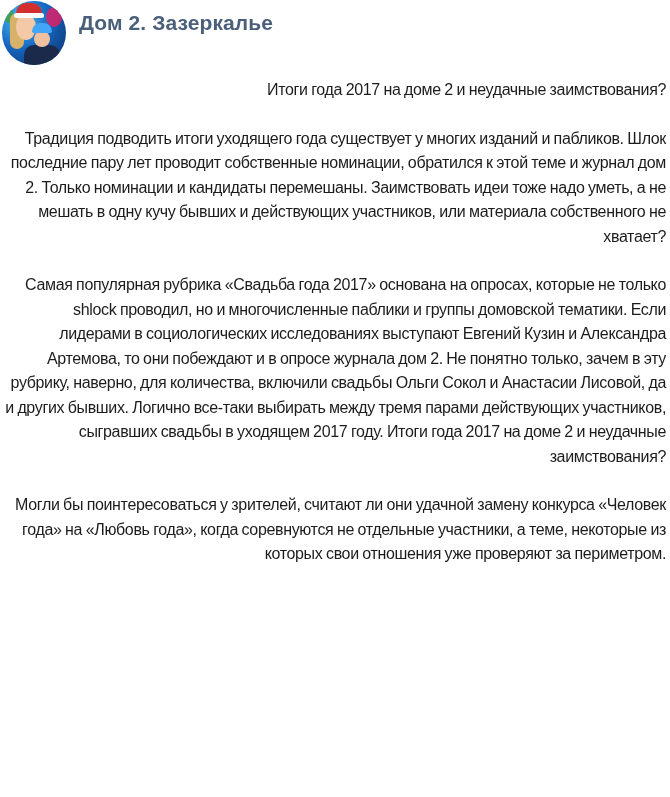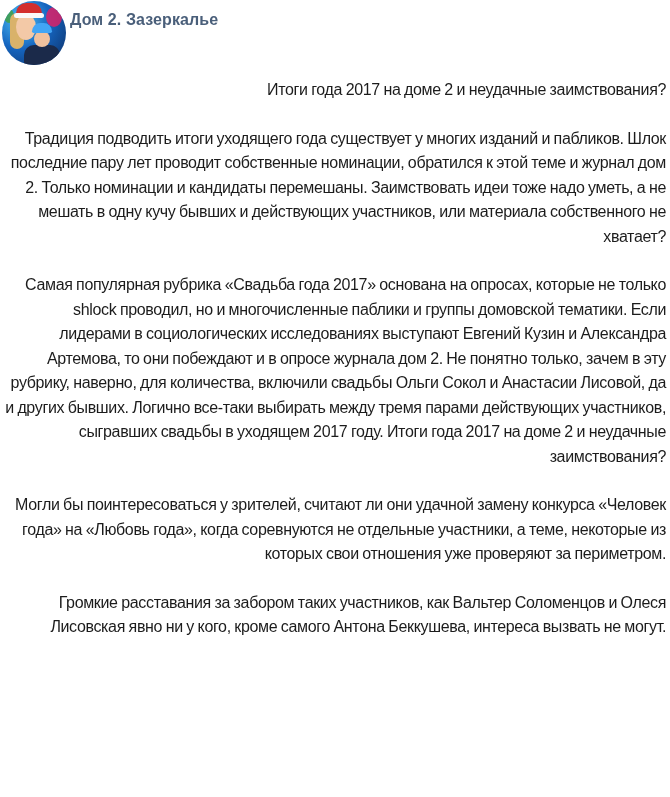--- a/index.html
+++ b/index.html
@@ -63,23 +63,23 @@
     .avatar .tree {
       position: absolute; left: 44px; top: 6px; width: 16px; height: 20px;
       background: #e91e63; border-radius: 50%; opacity: 0.8;
     }
     .avatar .green {
       position: absolute; left: 2px; top: 8px; width: 10px; height: 14px;
       background: #43a047; border-radius: 50%; opacity: 0.85;
     }
     .group-name {
       position: absolute;
-      left: 70px;
+      left: 79px;
       top: 11px;
-      font-size: 16px;
+      font-size: 21px;
       font-weight: bold;
       color: #4a5f7a;
       letter-spacing: 0.1px;
     }
     .post-body {
       position: absolute;
       left: 0;
       top: 78px;
       width: 666px;
       text-align: right;
@@ -112,14 +112,13 @@
     <div class="hat2"></div>
   </div>
   <a class="group-name">Дом 2. Зазеркалье</a>
 </div>
 
 <div class="post-body">
   <p class="title">Итоги года 2017 на доме 2 и неудачные заимствования?</p>
   <p>Традиция подводить итоги уходящего года существует у многих изданий и пабликов. Шлок последние пару лет проводит собственные номинации, обратился к этой теме и журнал дом 2. Только номинации и кандидаты перемешаны. Заимствовать идеи тоже надо уметь, а не мешать в одну кучу бывших и действующих участников, или материала собственного не хватает?</p>
   <p>Самая популярная рубрика «Свадьба года 2017» основана на опросах, которые не только shlock проводил, но и многочисленные паблики и группы домовской тематики. Если лидерами в социологических исследованиях выступают Евгений Кузин и Александра Артемова, то они побеждают и в опросе журнала дом 2. Не понятно только, зачем в эту рубрику, наверно, для количества, включили свадьбы Ольги Сокол и Анастасии Лисовой, да и других бывших. Логично все-таки выбирать между тремя парами действующих участников, сыгравших свадьбы в уходящем 2017 году. Итоги года 2017 на доме 2 и неудачные заимствования?</p>
   <p>Могли бы поинтересоваться у зрителей, считают ли они удачной замену конкурса «Человек года» на «Любовь года», когда соревнуются не отдельные участники, а теме, некоторые из которых свои отношения уже проверяют за периметром.</p>
-  <p>Громкие расставания за забором таких участников, как Вальтер Соломенцов и Олеся Лисовская явно ни у кого, кроме самого Антона Беккушева, интереса вызвать не могут.</p>
 </div>
 
 </body></html>

